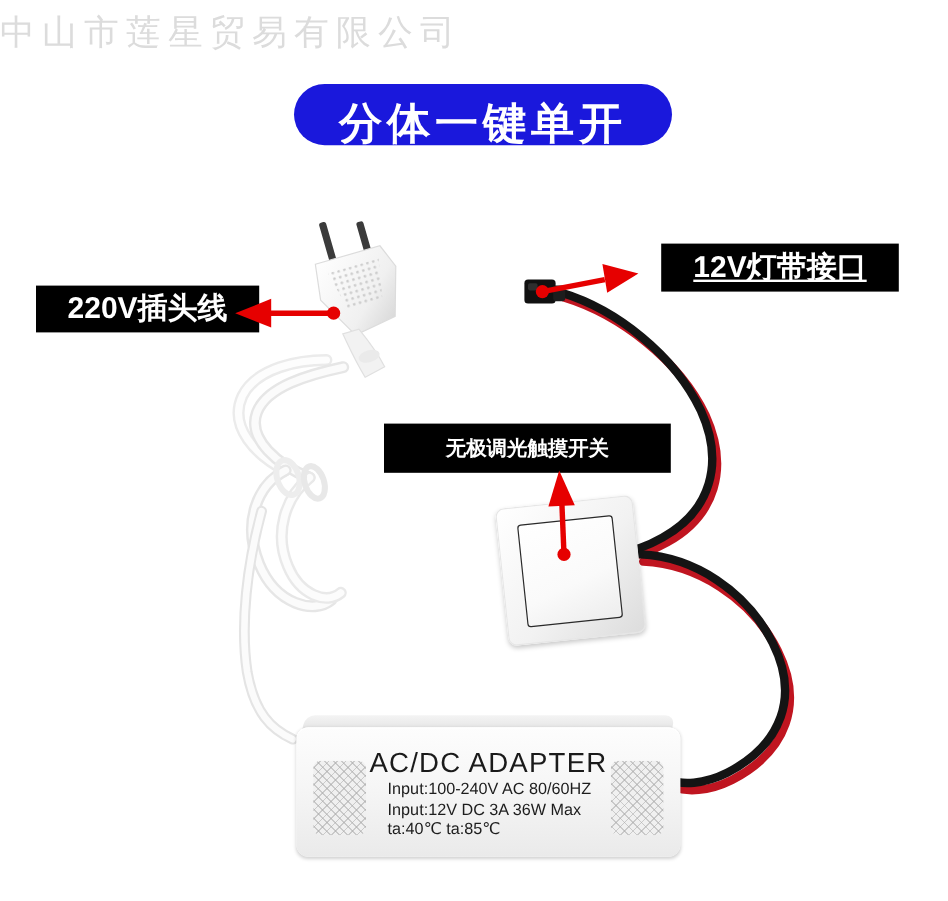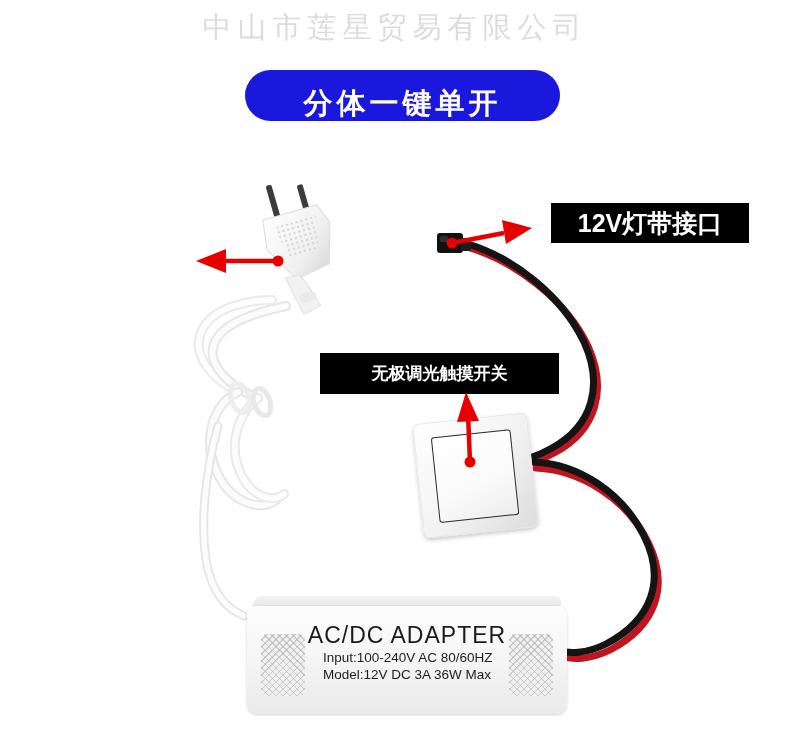--- a/index.html
+++ b/index.html
@@ -8,60 +8,59 @@
     background:#ffffff;
     font-family:"Liberation Sans","DejaVu Sans",sans-serif;
     overflow:hidden;
     position:relative;
   }
   #stage{position:absolute;left:0;top:0;width:790px;height:751px;background:#fff;overflow:hidden;}
 
   
   .watermark{
     position:absolute;left:0;top:8px;width:790px;
-    text-align:center;
     font-family:"Liberation Serif","DejaVu Serif",serif;
     font-size:29px;letter-spacing:6px;
     color:#dcdcdc;
     white-space:nowrap;
     user-select:none;
   }
 
   
   .banner{
     position:absolute;left:245px;top:70px;width:315px;height:51px;
     background:#1a18dc;
     border-radius:26px;
     box-sizing:border-box;
     display:flex;align-items:center;justify-content:center;
   }
   .banner-text{
     color:#ffffff;
-    font-size:29px;
+    font-size:36px;
     font-weight:bold;
     letter-spacing:4px;
     line-height:1;
     white-space:nowrap;
     margin-top:15px;
   }
 
   
   .label-box{
     position:absolute;
     background:#000000;
     display:flex;align-items:center;justify-content:center;
     box-sizing:border-box;
   }
   .label-box span{
     color:#ffffff;font-weight:bold;white-space:nowrap;line-height:1;
   }
   #label-plug{left:30px;top:238px;width:186px;height:39px;}
   #label-plug span{font-size:25px;letter-spacing:0px;}
   #label-strip{left:551px;top:203px;width:198px;height:40px;}
-  #label-strip span{font-size:25px;letter-spacing:0px;}
+  #label-strip span{font-size:25px;letter-spacing:0px;text-decoration:underline;}
   #label-switch{left:320px;top:353px;width:239px;height:41px;}
   #label-switch span{font-size:17px;letter-spacing:0px;}
 
   
   .arrow-svg{position:absolute;overflow:visible;}
 
   
   .part{position:absolute;}
 
   
@@ -198,30 +197,34 @@
   </svg>
 
   <div class="part" id="adapter">
     <div class="adapter-top"></div>
     <div class="adapter-face">
       <div class="mesh" id="mesh-left"></div>
       <div class="mesh" id="mesh-right"></div>
       <div class="adapter-title">AC/DC ADAPTER</div>
       <div class="adapter-specs">
         <div>Input:100-240V  AC  80/60HZ</div>
-        <div>Model:12V DC  3A 36W   Max</div>
+        <div>Input:12V DC  3A 36W   Max</div>
+        <div>ta:40℃  ta:85℃</div>
       </div>
     </div>
   </div>
 
   <div class="part" id="switch">
     <div class="switch-plate"></div>
     <div class="switch-rocker"></div>
   </div>
 
+  <div class="label-box" id="label-plug">
+    <span>220V插头线</span>
+  </div>
   <div class="label-box" id="label-strip">
     <span>12V灯带接口</span>
   </div>
   <div class="label-box" id="label-switch">
     <span>无极调光触摸开关</span>
   </div>
 
   <svg class="arrow-svg" style="left:0;top:0;width:790px;height:751px" viewBox="0 0 790 751">
 
     <g fill="#e60000" stroke="#e60000">

